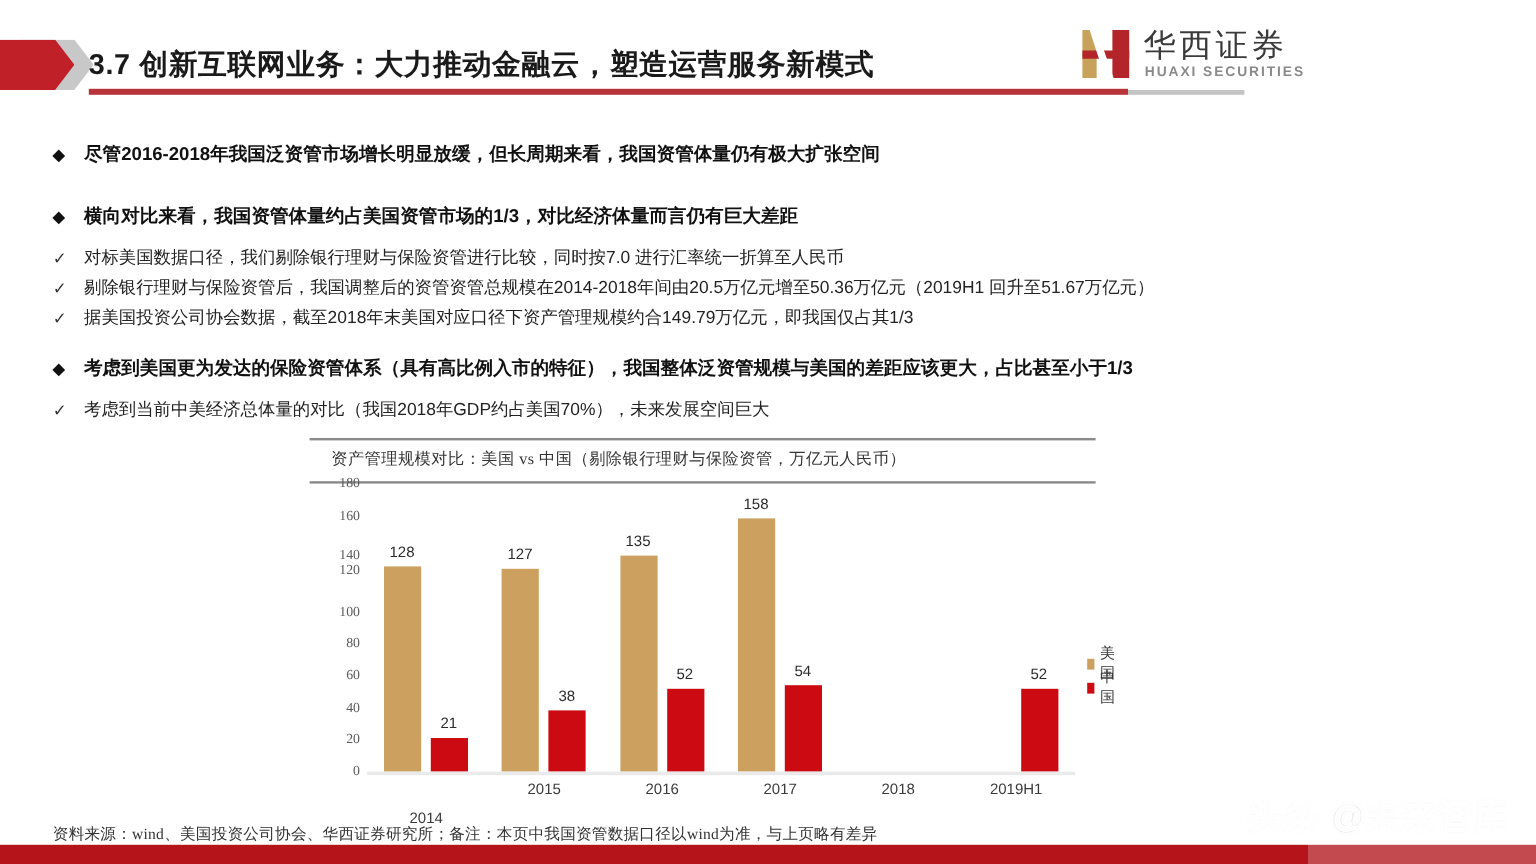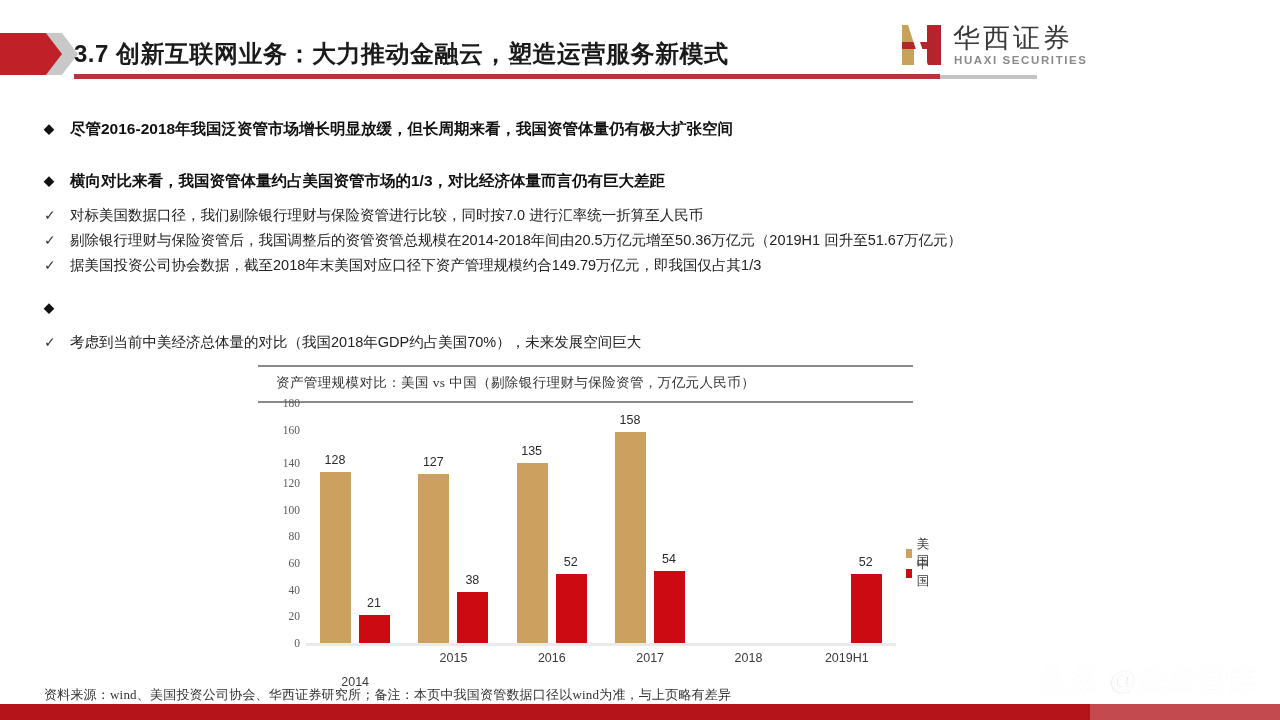--- a/index.html
+++ b/index.html
@@ -187,41 +187,42 @@
 
   <div class="b-row lvl2">
     <span class="b-mark">✓</span>
     <span>据美国投资公司协会数据，截至2018年末美国对应口径下资产管理规模约合149.79万亿元，即我国仅占其1/3</span>
   </div>
 
   <div class="gap-md"></div>
 
   <div class="b-row lvl1">
     <span class="b-mark">◆</span>
+    <span>考虑到美国更为发达的保险资管体系（具有高比例入市的特征），我国整体泛资管规模与美国的差距应该更大，占比甚至小于1/3</span>
   </div>
 
   <div class="gap-sm"></div>
 
   <div class="b-row lvl2">
     <span class="b-mark">✓</span>
     <span>考虑到当前中美经济总体量的对比（我国2018年GDP约占美国70%），未来发展空间巨大</span>
   </div>
 </div>
 
 <div class="chart-card">
   <div class="chart-rule-top"></div>
   <div class="chart-title">资产管理规模对比：美国 vs 中国（剔除银行理财与保险资管，万亿元人民币）</div>
   <div class="chart-rule-mid"></div>
 
   <div class="plot">
     <div class="ylabels" id="ylabels">
         <div class="ylab" style="top: 0px;">180</div>
         <div class="ylab" style="top: 26.6667px;">160</div>
         <div class="ylab" style="top: 60px;">140</div>
-        <div class="ylab" style="top: 80px;">120</div>
+        <div class="ylab" style="top: 72px;">120</div>
         <div class="ylab" style="top: 106.667px;">100</div>
         <div class="ylab" style="top: 133.333px;">80</div>
         <div class="ylab" style="top: 160px;">60</div>
         <div class="ylab" style="top: 186.667px;">40</div>
         <div class="ylab" style="top: 213.333px;">20</div>
         <div class="ylab" style="top: 240px;">0</div>
       </div>
     <div class="plotarea" id="plotarea">
         <div class="group" style="left: 0px; width: 98.3333px;">
           <div class="bar us" style="height: 170.667px; background: rgb(204, 161, 96);"></div>

